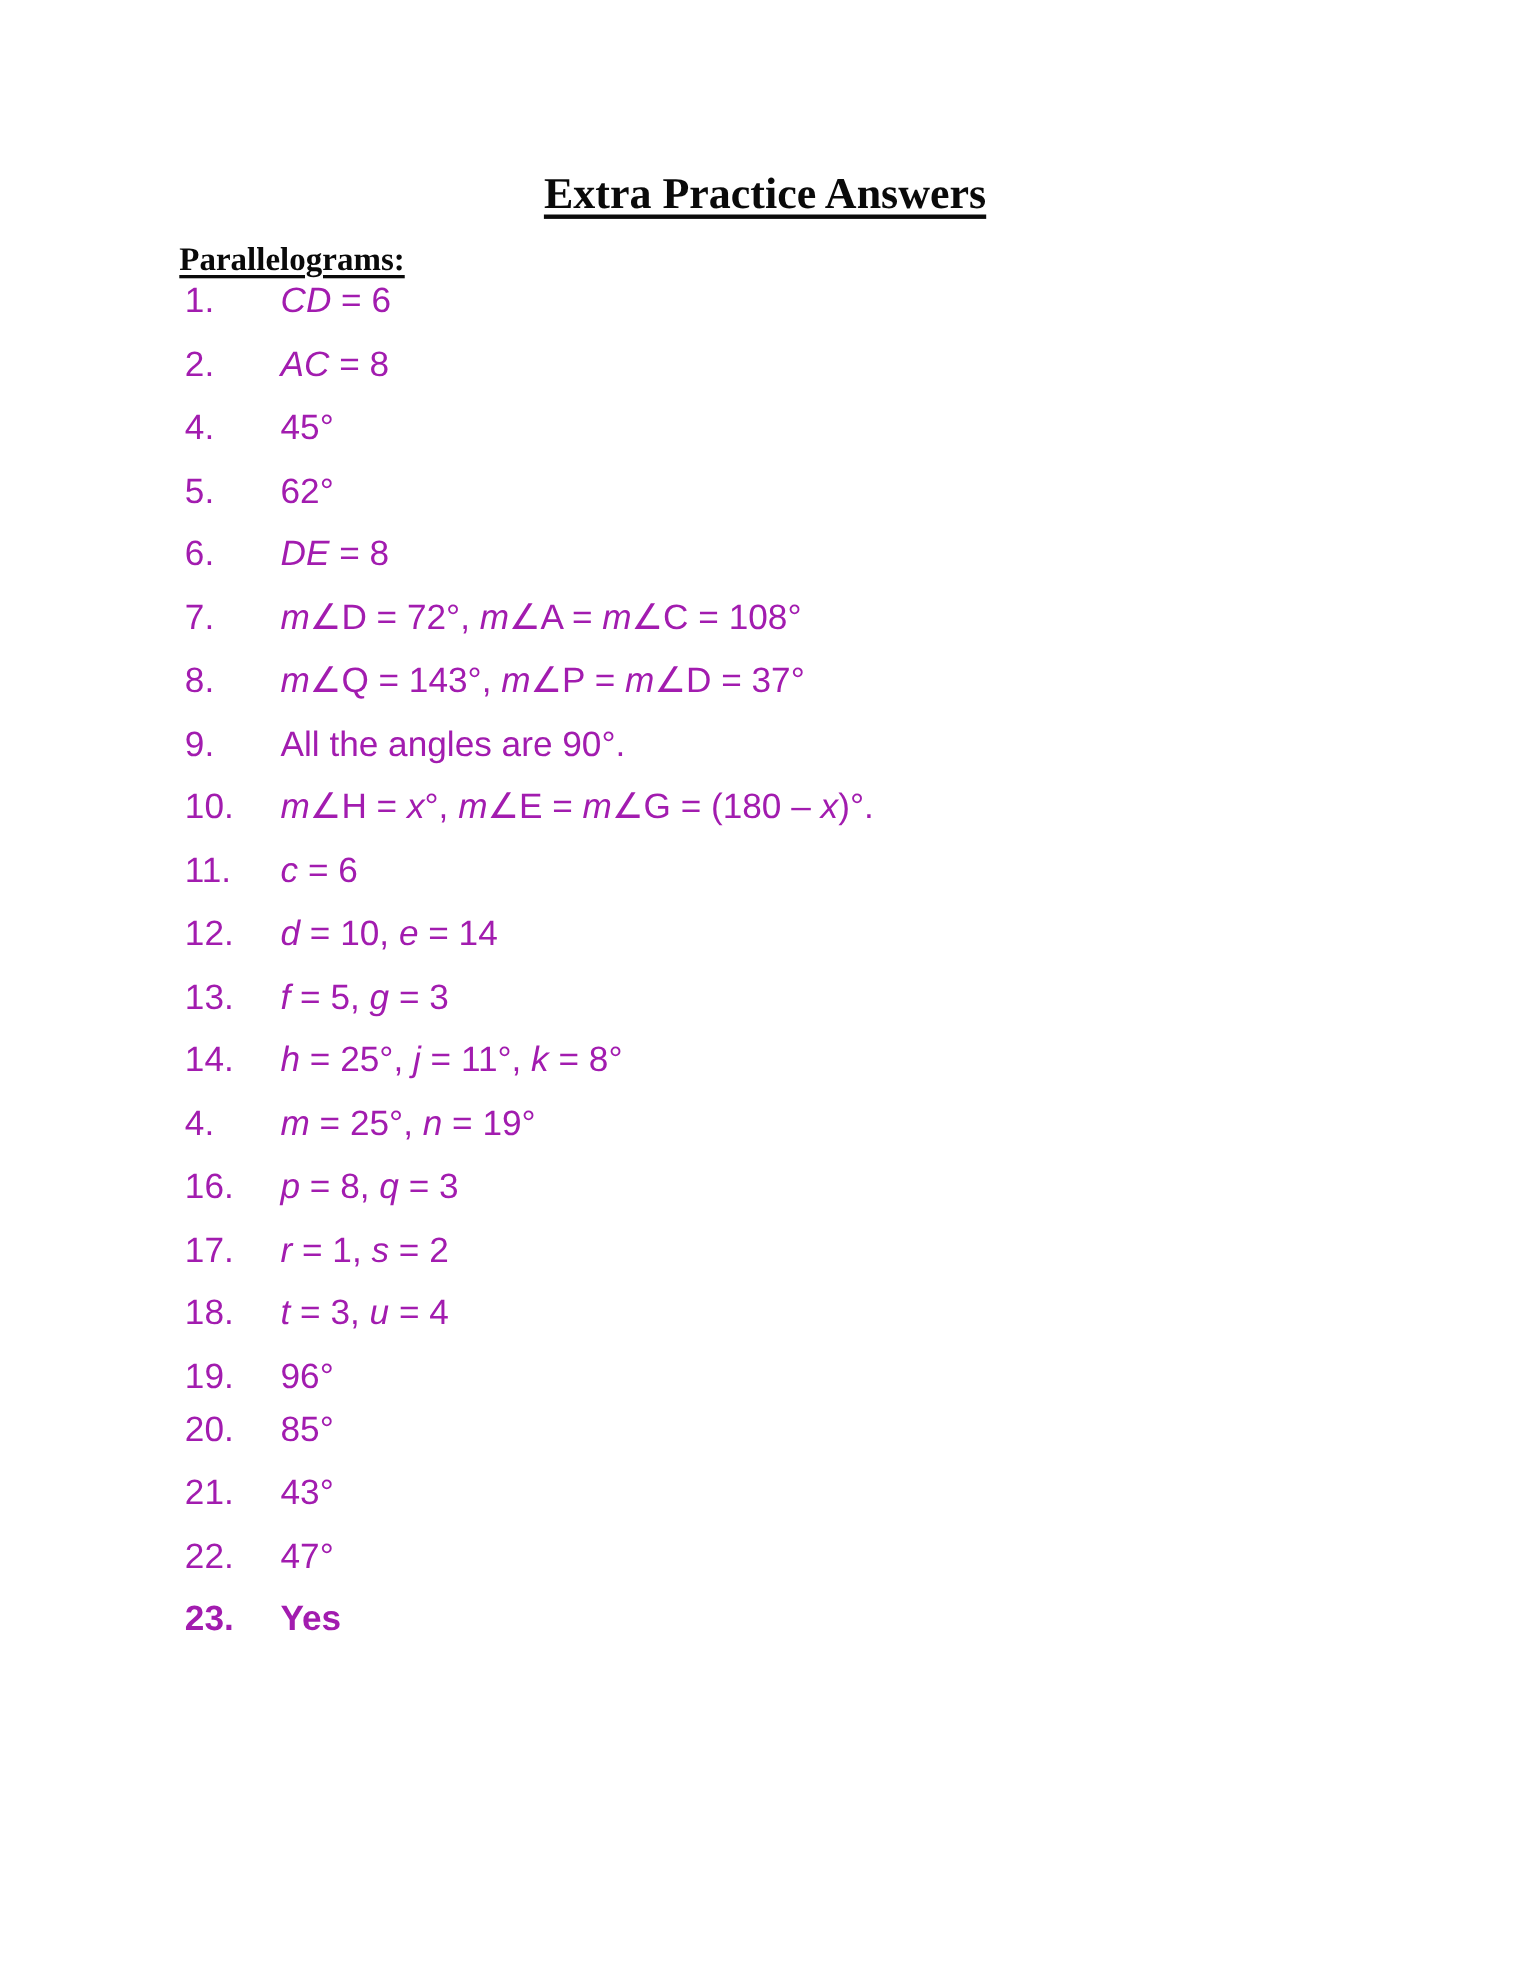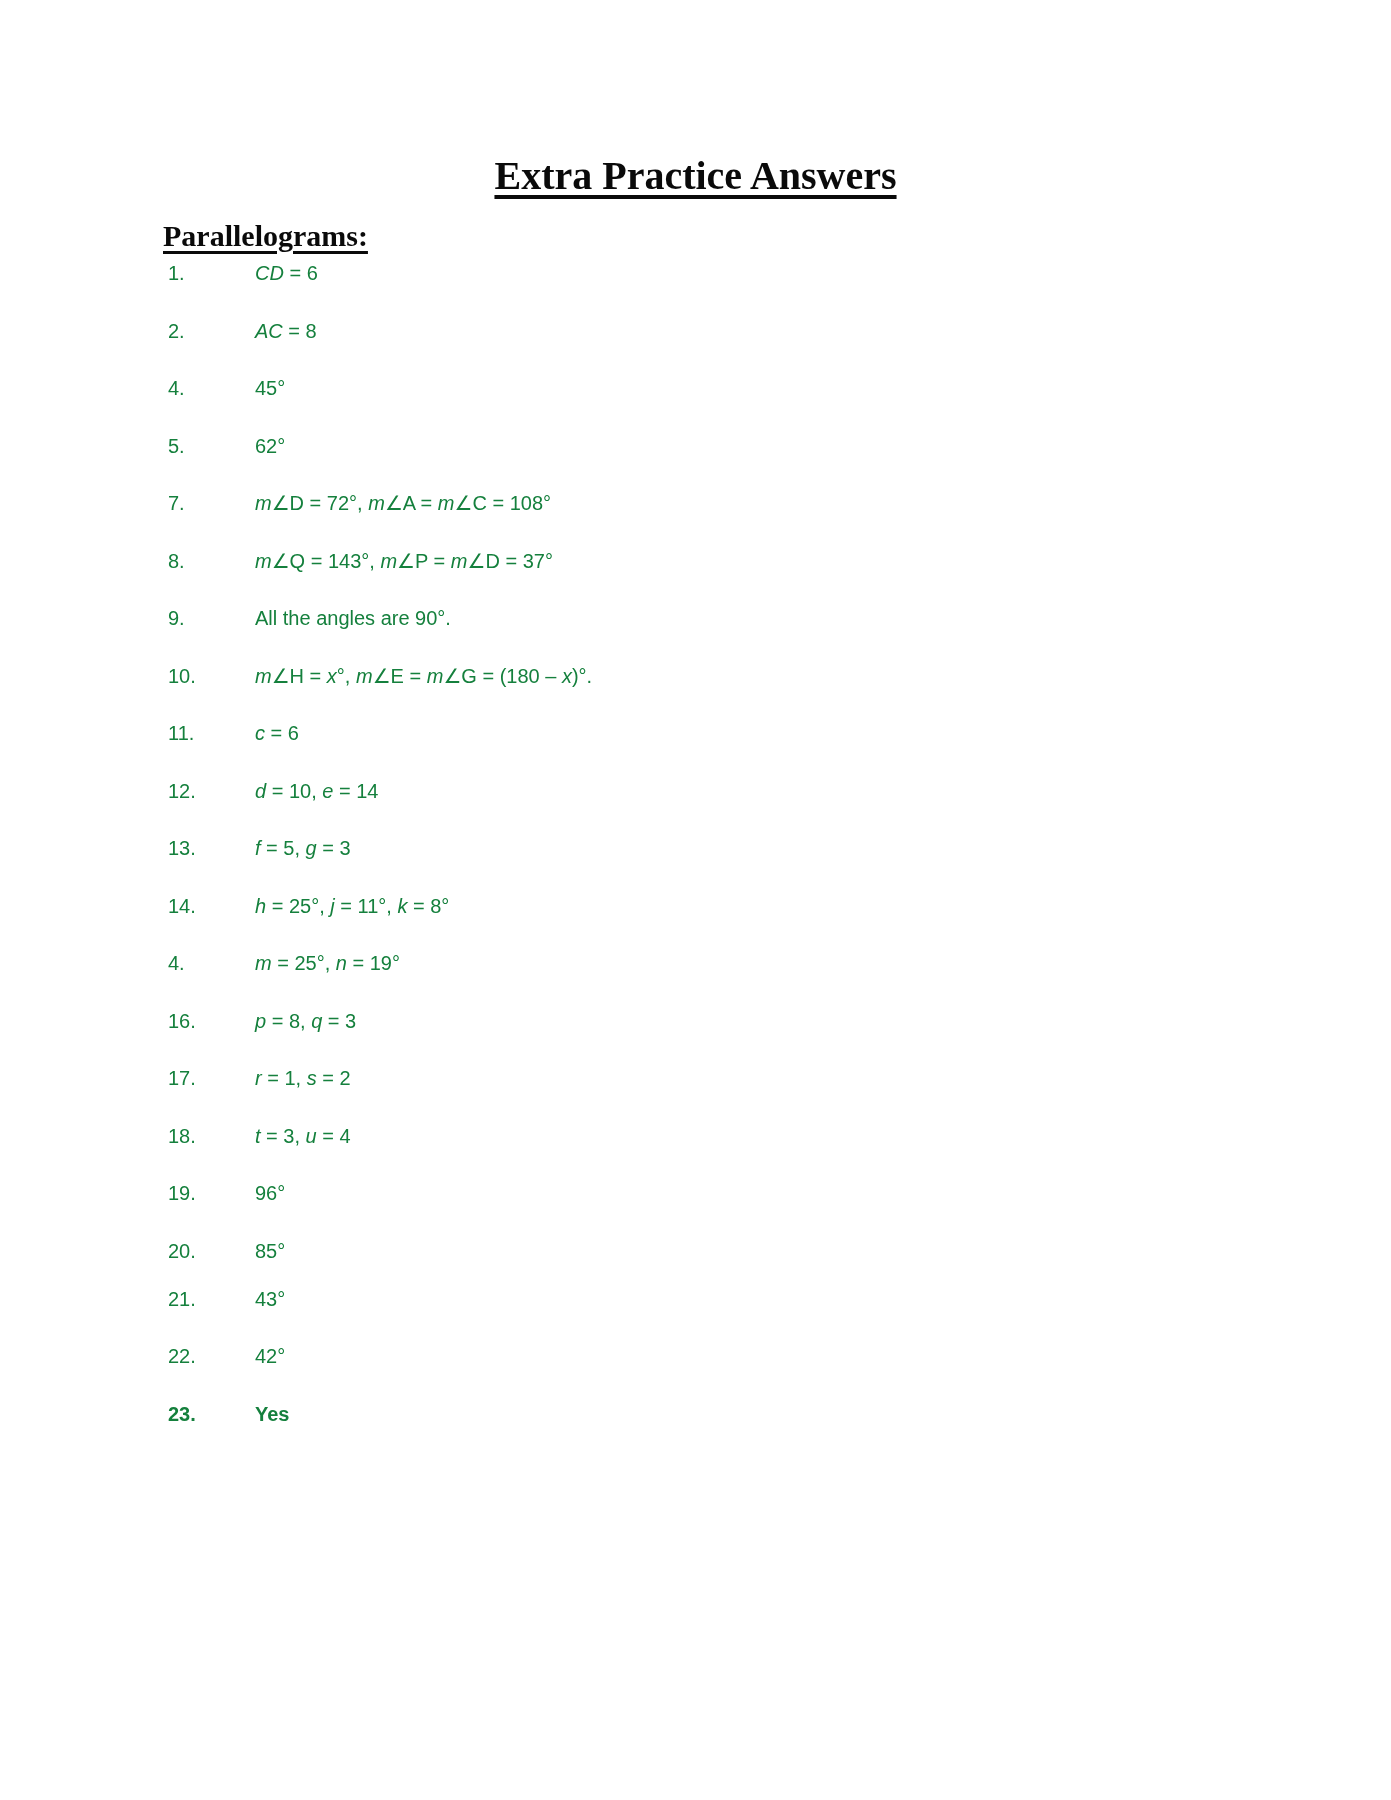--- a/index.html
+++ b/index.html
@@ -43,23 +43,23 @@
     text-decoration-thickness: 3px;
     text-underline-offset: 5px;
   }
   .answers {
     position: absolute;
     top: 260px;
     left: 168px;
     margin: 0;
     padding: 0;
     list-style: none;
-    font-size: 20px;
+    font-size: 32px;
     line-height: 26px;
-    color: #15803d;
+    color: #a21caf;
   }
   .answers .row {
     margin: 0 0 31.5px 0;
     white-space: nowrap;
   }
   
   .answers .row:nth-child(18) {
     margin-bottom: 22px;
   }
   .answers .row:last-child {
@@ -80,31 +80,32 @@
 <div class="doc">
   <div class="title">Extra Practice Answers</div>
 
   <div class="section-heading">Parallelograms:</div>
 
   <ol class="answers">
       <li class="row"><span class="num">1.</span><span class="ans"><i>CD</i><span> = 6</span></span></li>
       <li class="row"><span class="num">2.</span><span class="ans"><i>AC</i><span> = 8</span></span></li>
       <li class="row"><span class="num">4.</span><span class="ans"><span>45°</span></span></li>
       <li class="row"><span class="num">5.</span><span class="ans"><span>62°</span></span></li>
+      <li class="row"><span class="num">6.</span><span class="ans"><i>DE</i><span> = 8</span></span></li>
       <li class="row"><span class="num">7.</span><span class="ans"><i>m</i><span>∠D = 72°, </span><i>m</i><span>∠A = </span><i>m</i><span>∠C = 108°</span></span></li>
       <li class="row"><span class="num">8.</span><span class="ans"><i>m</i><span>∠Q = 143°, </span><i>m</i><span>∠P = </span><i>m</i><span>∠D = 37°</span></span></li>
       <li class="row"><span class="num">9.</span><span class="ans"><span>All the angles are 90°.</span></span></li>
       <li class="row"><span class="num">10.</span><span class="ans"><i>m</i><span>∠H = </span><i>x</i><span>°, </span><i>m</i><span>∠E = </span><i>m</i><span>∠G = (180 – </span><i>x</i><span>)°.</span></span></li>
       <li class="row"><span class="num">11.</span><span class="ans"><i>c</i><span> = 6</span></span></li>
       <li class="row"><span class="num">12.</span><span class="ans"><i>d</i><span> = 10, </span><i>e</i><span> = 14</span></span></li>
       <li class="row"><span class="num">13.</span><span class="ans"><i>f</i><span> = 5, </span><i>g</i><span> = 3</span></span></li>
       <li class="row"><span class="num">14.</span><span class="ans"><i>h</i><span> = 25°, </span><i>j</i><span> = 11°, </span><i>k</i><span> = 8°</span></span></li>
       <li class="row"><span class="num">4.</span><span class="ans"><i>m</i><span> = 25°, </span><i>n</i><span> = 19°</span></span></li>
       <li class="row"><span class="num">16.</span><span class="ans"><i>p</i><span> = 8, </span><i>q</i><span> = 3</span></span></li>
       <li class="row"><span class="num">17.</span><span class="ans"><i>r</i><span> = 1, </span><i>s</i><span> = 2</span></span></li>
       <li class="row"><span class="num">18.</span><span class="ans"><i>t</i><span> = 3, </span><i>u</i><span> = 4</span></span></li>
       <li class="row"><span class="num">19.</span><span class="ans"><span>96°</span></span></li>
       <li class="row"><span class="num">20.</span><span class="ans"><span>85°</span></span></li>
       <li class="row"><span class="num">21.</span><span class="ans"><span>43°</span></span></li>
-      <li class="row"><span class="num">22.</span><span class="ans"><span>42°</span></span></li>
+      <li class="row"><span class="num">22.</span><span class="ans"><span>47°</span></span></li>
       <li class="row"><span class="num">23.</span><span class="ans"><span>Yes</span></span></li>
     </ol>
 </div>
 
 </body></html>

